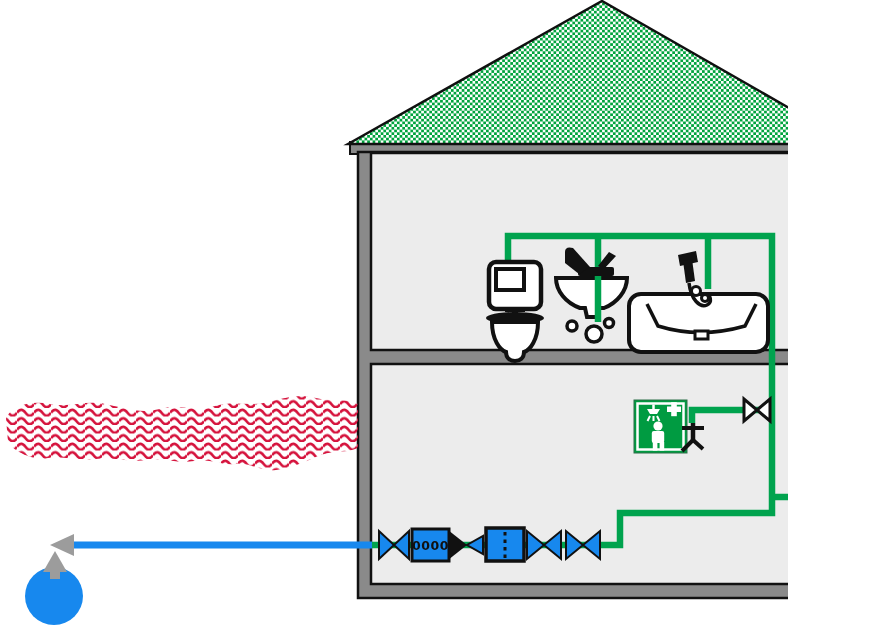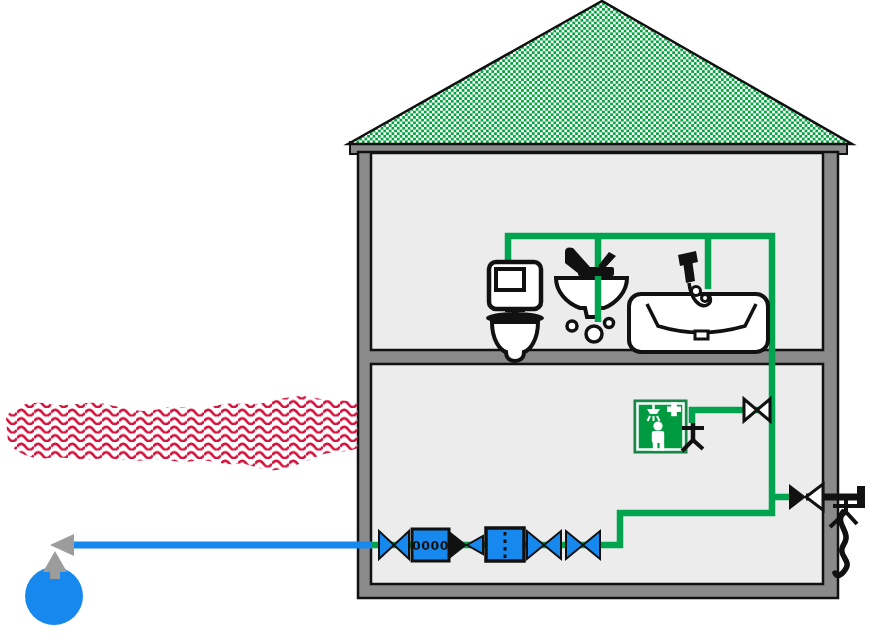--- a/index.html
+++ b/index.html
@@ -1,21 +1,21 @@
 <!DOCTYPE html>
 <html style="--pipe-green: #00A34E; --roof-green: #00A33C; --sign-green: #009B41; --supply-blue: #1788EE; --wall-gray: #8A8A8A; --room-gray: #ECECEC; --contamination-red: #D5123C; --arrow-gray: #9C9C9C; --outline-black: #111111;"><head>
 <meta charset="utf-8">
 <style>
   :root{
     --pipe-green:#00A34E; --roof-green:#00A33C; --sign-green:#009B41;
     --supply-blue:#1788EE; --wall-gray:#8A8A8A; --room-gray:#ECECEC;
     --contamination-red:#D5123C; --arrow-gray:#9C9C9C; --outline-black:#111111;
   }
   html,body{margin:0;padding:0;background:#fff;}
-  .stage{width:872px;height:642px;position:relative;background:#fff;overflow:hidden;}
+  .stage{width:788px;height:642px;position:relative;background:#fff;overflow:hidden;}
   svg{display:block;}
   .c-room{fill:var(--room-gray);stroke:var(--outline-black);}
   .c-gray{fill:var(--wall-gray);stroke:var(--outline-black);}
   .c-green{stroke:var(--pipe-green);fill:none;}
   .c-bluefill{fill:var(--supply-blue);stroke:var(--outline-black);}
   .c-bluefill-ns{fill:var(--supply-blue);}
   .c-black{fill:var(--outline-black);}
   .c-blackline{stroke:var(--outline-black);fill:none;}
   .c-wb{fill:#ffffff;stroke:var(--outline-black);}
   .c-arrow{fill:var(--arrow-gray);}

